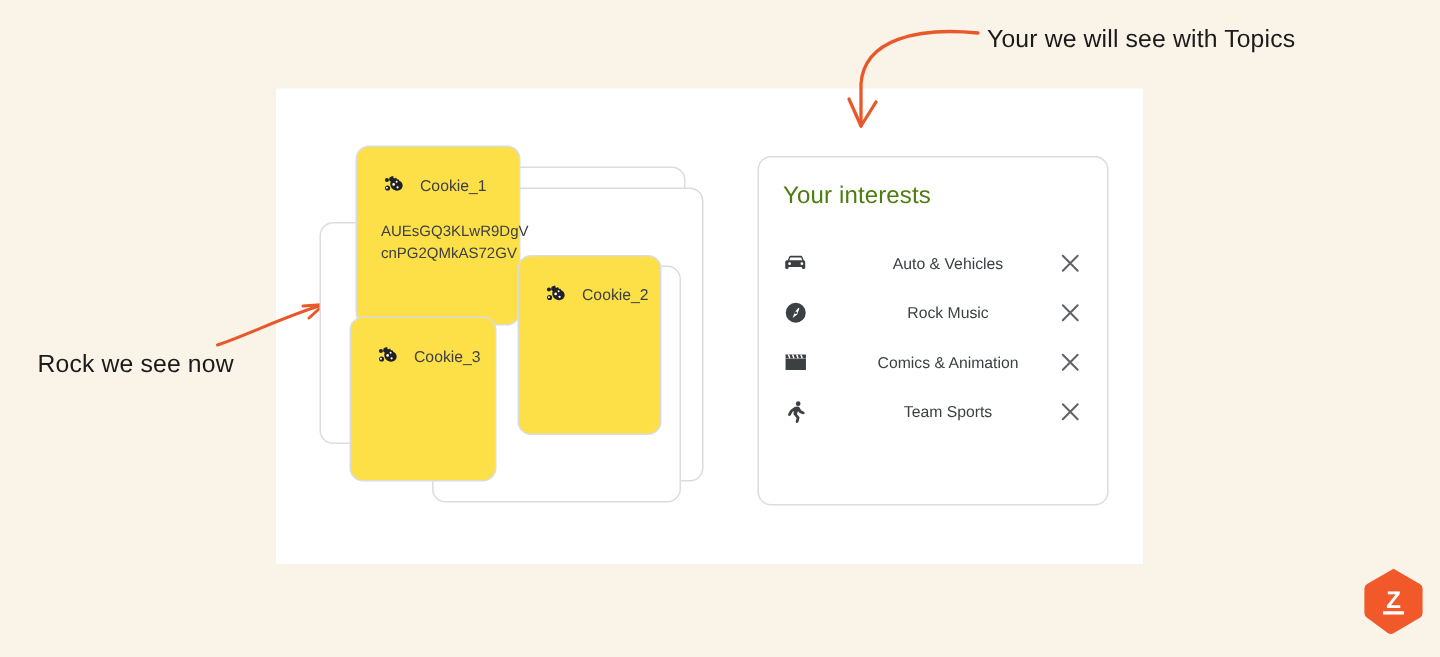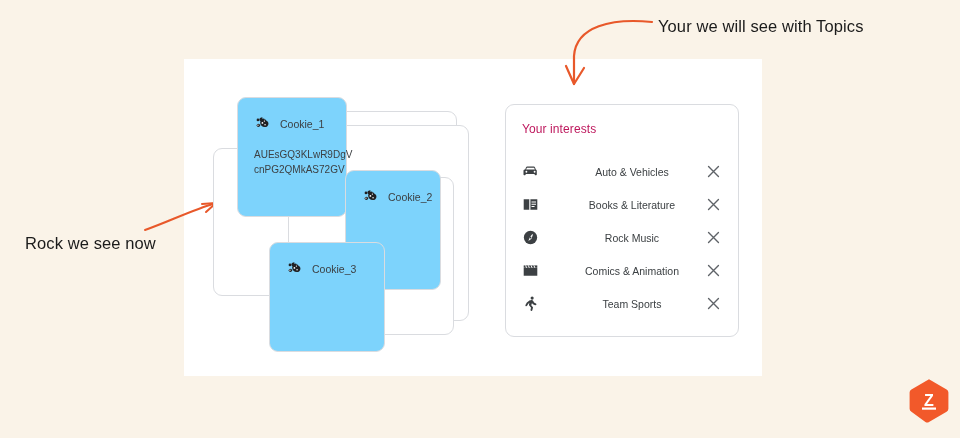--- a/index.html
+++ b/index.html
@@ -59,28 +59,28 @@
     border: 1px solid #dadce0;
     border-radius: 9px;
   }
   .gc1 { left: 0px;   top: 51px;  width: 108px; height: 148px; }
   .gc2 { left: 88px;  top: 14px;  width: 156px; height: 196px; }
   .gc3 { left: 104px; top: 28px;  width: 152px; height: 196px; }
   .gc4 { left: 75px;  top: 80px;  width: 166px; height: 158px; }
 
   .cookie-card {
     position: absolute;
-    background: #7dd3fc;
+    background: #fde047;
     border: 1px solid #dadce0;
     border-radius: 9px;
     padding: 17px 32px 12px 16px;
   }
   .cc1 { left: 24px;  top: 0px;   width: 110px; height: 120px; }
   .cc2 { left: 132px; top: 73px;  width: 96px; height: 120px; }
-  .cc3 { left: 20px;  top: 145px; width: 116px; height: 110px; margin-left: 36px; }
+  .cc3 { left: 20px;  top: 114px; width: 98px; height: 110px; }
 
   .card-head {
     display: flex;
     align-items: center;
     gap: 9px;
     margin-bottom: 15px;
   }
   .cookie-icon { width: 17px; height: 17px; display: block; flex: 0 0 auto; }
   .card-title {
     font-size: 10.5px;
@@ -100,22 +100,22 @@
   #interests-panel {
     position: absolute;
     left: 505px; top: 104px;
     width: 234px; height: 233px;
     background: #ffffff;
     border: 1px solid #dadce0;
     border-radius: 9px;
     padding: 17px 0 0 0;
   }
   #interests-title {
-    font-size: 12px;
-    color: #be185d;
+    font-size: 16px;
+    color: #4d7c0f;
     padding-left: 16px;
     letter-spacing: 0.1px;
   }
   #interests-list {
     margin-top: 19px;
     list-style: none;
   }
   .interest-row {
     display: flex;
     align-items: center;
@@ -236,32 +236,20 @@
       <li class="interest-row">
         <svg class="interest-icon" viewBox="0 0 24 24">
           <path d="M4.5 9.2 5.7 6.1c.3-.7.9-1.1 1.6-1.1h9.4c.7 0 1.3.4 1.6 1.1l1.2 3.1c.8.2 1.4 1 1.4 1.9v5.1c0 .6-.5 1.1-1.1 1.1h-.9c-.6 0-1.1-.5-1.1-1.1v-.7H5.2v.7c0 .6-.5 1.1-1.1 1.1h-.9c-.6 0-1.1-.5-1.1-1.1v-5.1c0-.9.6-1.7 1.4-1.9zM6.9 6.6 5.9 9.2h12.2l-1-2.6H6.9zM6.2 11.1a1.3 1.3 0 1 0 0 2.6 1.3 1.3 0 0 0 0-2.6zm11.6 0a1.3 1.3 0 1 0 0 2.6 1.3 1.3 0 0 0 0-2.6z" fill="#3c4043"></path>
         </svg>
         <span class="interest-label">Auto &amp; Vehicles</span>
         <svg class="remove-btn" viewBox="0 0 24 24">
           <path d="M5 5 L19 19 M19 5 L5 19" stroke="#5f6368" stroke-width="1.9" stroke-linecap="round" fill="none"></path>
         </svg>
       </li>
 
-      <li class="interest-row">
-        <svg class="interest-icon" viewBox="0 0 24 24">
-          <path d="M2.4 4.6h8.2v14.8H2.4z" fill="#3c4043"></path>
-          <path d="M11.6 4.6h10v14.8h-10z" fill="#3c4043"></path>
-          <path d="M13.4 7.6h6.3v1.5h-6.3zM13.4 10.8h6.3v1.5h-6.3zM13.4 14h4.3v1.5h-4.3z" fill="#ffffff"></path>
-          <path d="M10.6 4.6h1.1v14.8h-1.1z" fill="#ffffff"></path>
-        </svg>
-        <span class="interest-label">Books &amp; Literature</span>
-        <svg class="remove-btn" viewBox="0 0 24 24">
-          <path d="M5 5 L19 19 M19 5 L5 19" stroke="#5f6368" stroke-width="1.9" stroke-linecap="round" fill="none"></path>
-        </svg>
-      </li>
 
       <li class="interest-row">
         <svg class="interest-icon" viewBox="0 0 24 24">
           <circle cx="12" cy="12" r="9.4" fill="#3c4043"></circle>
           <path d="M14.6 7.2 11.2 11.4l-2.2 5.6 4.3-3.3 2.1-5.6z" fill="#ffffff"></path>
           <circle cx="12" cy="12" r="1.25" fill="#3c4043"></circle>
         </svg>
         <span class="interest-label">Rock Music</span>
         <svg class="remove-btn" viewBox="0 0 24 24">
           <path d="M5 5 L19 19 M19 5 L5 19" stroke="#5f6368" stroke-width="1.9" stroke-linecap="round" fill="none"></path>

